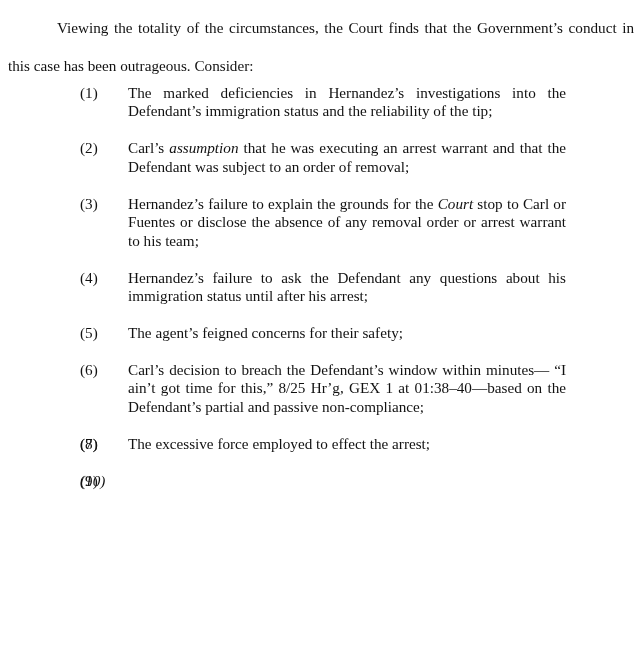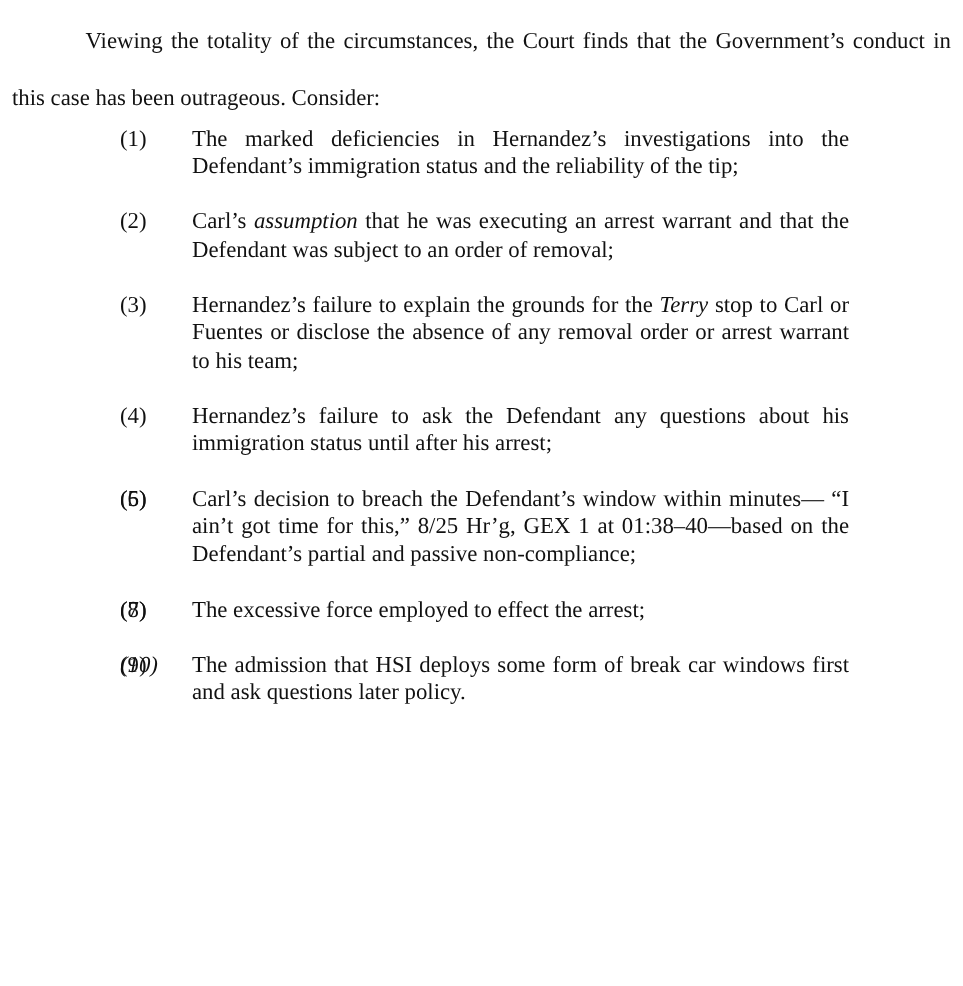--- a/index.html
+++ b/index.html
@@ -68,40 +68,40 @@
   <li class="item">
     <span class="num">(1)</span>
     <span class="txt">The marked deficiencies in Hernandez’s investigations into the Defendant’s immigration status and the reliability of the tip;</span>
   </li>
   <li class="item">
     <span class="num">(2)</span>
     <span class="txt"><span>Carl’s </span><em>assumption</em><span> that he was executing an arrest warrant and that the Defendant was subject to an order of removal;</span></span>
   </li>
   <li class="item">
     <span class="num">(3)</span>
-    <span class="txt"><span>Hernandez’s failure to explain the grounds for the </span><em>Terry</em><span> stop to Carl or Fuentes or disclose the absence of any removal order or arrest warrant to his team;</span></span>
+    <span class="txt"><span>Hernandez’s failure to explain the grounds for the </span><em>Court</em><span> stop to Carl or Fuentes or disclose the absence of any removal order or arrest warrant to his team;</span></span>
   </li>
   <li class="item">
     <span class="num">(4)</span>
     <span class="txt">Hernandez’s failure to ask the Defendant any questions about his immigration status until after his arrest;</span>
   </li>
   <li class="item">
     <span class="num">(5)</span>
+    <span class="txt">The agent’s feigned concerns for their safety;</span>
   </li>
   <li class="item">
     <span class="num">(6)</span>
     <span class="txt">Carl’s decision to breach the Defendant’s window within minutes— “I ain’t got time for this,” 8/25 Hr’g, GEX 1 at 01:38–40—based on the Defendant’s partial and passive non-compliance;</span>
   </li>
   <li class="item">
     <span class="num">(7)</span>
   </li>
   <li class="item">
     <span class="num">(8)</span>
     <span class="txt">The excessive force employed to effect the arrest;</span>
   </li>
   <li class="item">
     <span class="num">(9)</span>
   </li>
   <li class="item">
     <span class="num wide">(10)</span>
-    <span class="txt">The admission that HSI deploys some form of break car windows first and ask questions later policy.</span>
   </li>
 </ol>
 
 </body></html>

